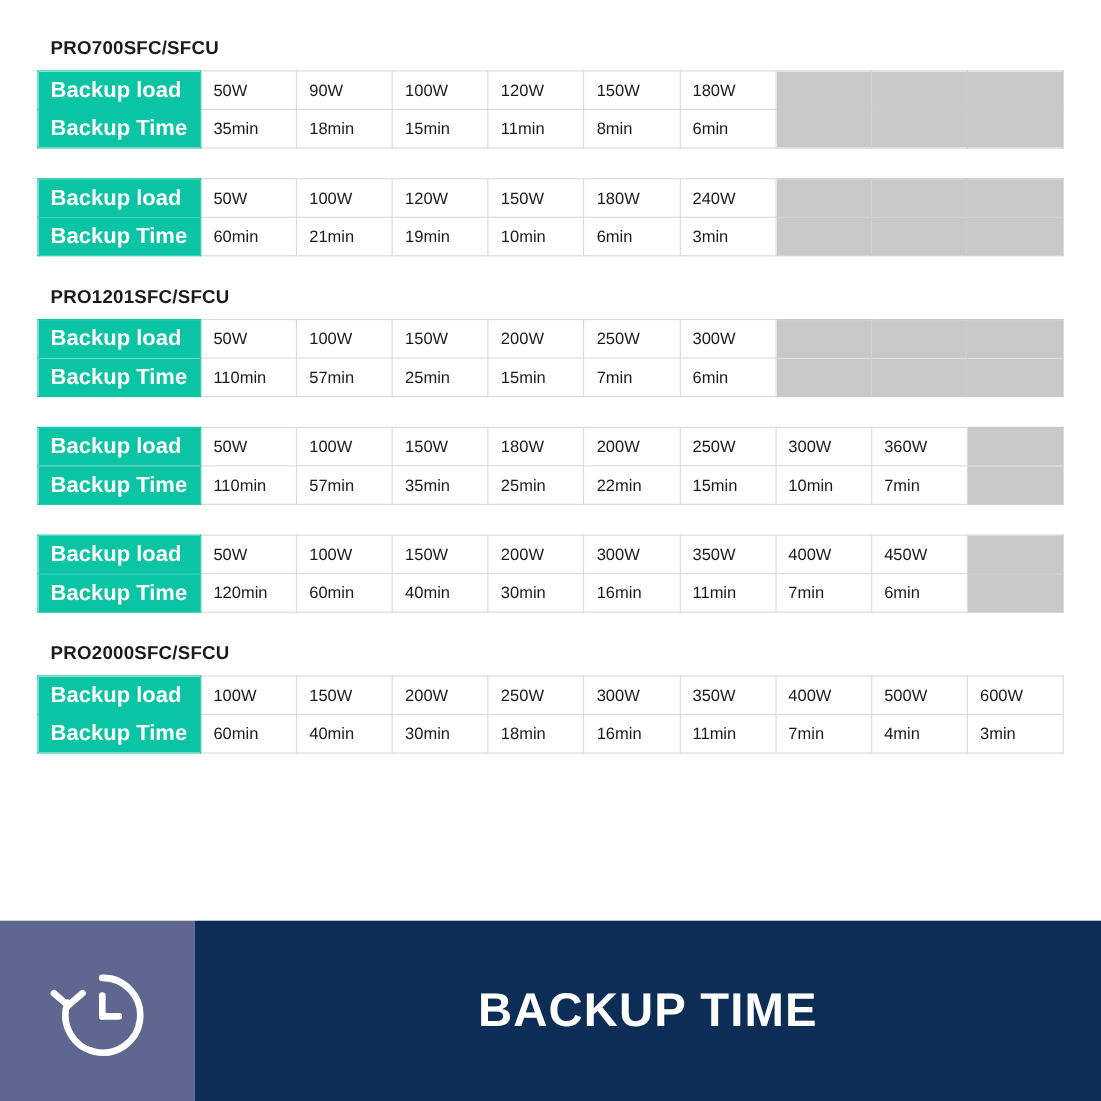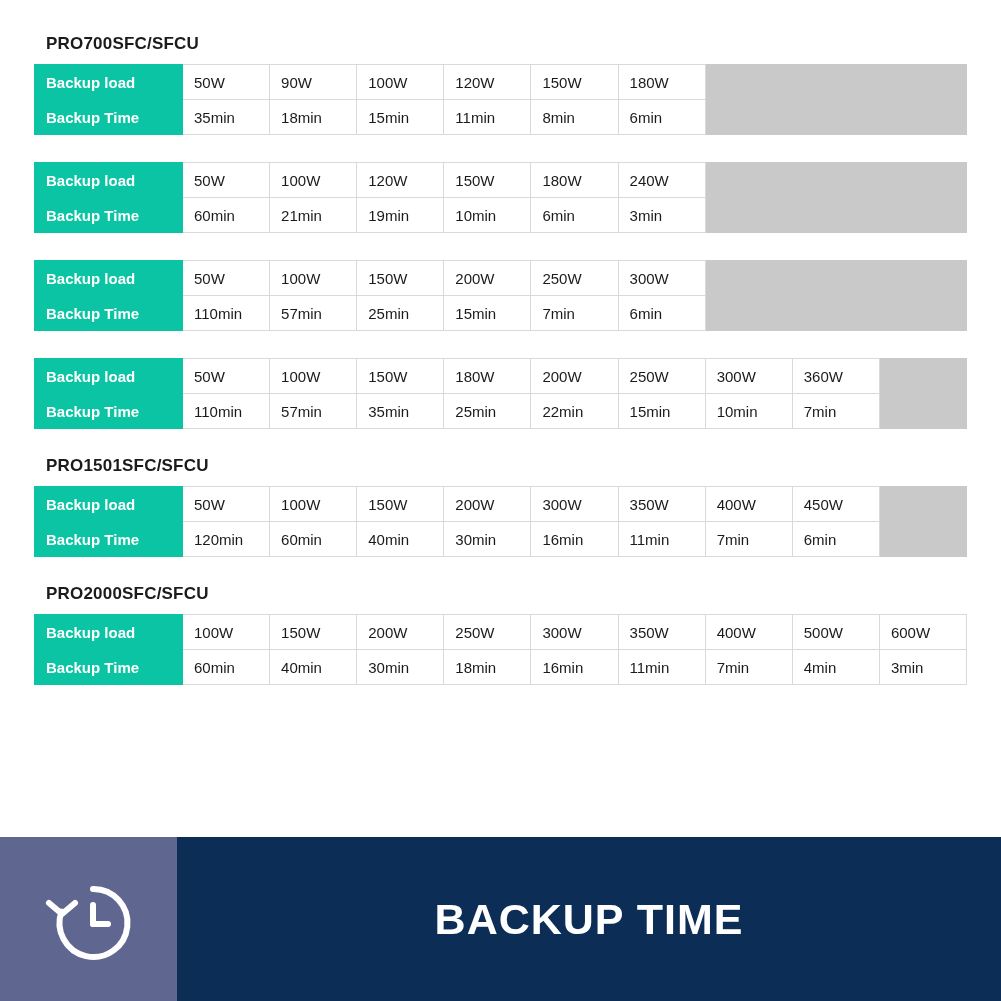--- a/index.html
+++ b/index.html
@@ -49,21 +49,21 @@
     color: #1b1b1b;
     border: 1px solid #d9d9d9;
     vertical-align: middle;
     white-space: nowrap;
     overflow: hidden;
   }
   table.spec td.rowhead {
     background: #0bc4a4;
     color: #ffffff;
     font-weight: bold;
-    font-size: 15px;
+    font-size: 20px;
     border: 1px solid #0bc4a4;
     width: 136px;
   }
   table.spec td.empty {
     background: #c9c9c9;
     border: 1px solid #c9c9c9;
   }
   
   .footer {
     position: absolute;
@@ -164,20 +164,21 @@
           <td>3min</td>
           <td class="empty"></td>
           <td class="empty"></td>
           <td class="empty"></td>
         </tr>
       </tbody>
         </table>
     </div>
 
     <div class="table-block">
+      <div class="block-title">PRO1201SFC/SFCU</div>
       <table class="spec">
         <tbody>
             <tr>
           <td class="rowhead">Backup load</td>
           <td>50W</td>
           <td>100W</td>
           <td>150W</td>
           <td>200W</td>
           <td>250W</td>
           <td>300W</td>
@@ -226,21 +227,20 @@
           <td>15min</td>
           <td>10min</td>
           <td>7min</td>
           <td class="empty"></td>
         </tr>
       </tbody>
         </table>
     </div>
 
     <div class="table-block">
-      <div class="block-title">PRO1501SFC/SFCU</div>
       <table class="spec">
         <tbody>
             <tr>
           <td class="rowhead">Backup load</td>
           <td>50W</td>
           <td>100W</td>
           <td>150W</td>
           <td>200W</td>
           <td>300W</td>
           <td>350W</td>

